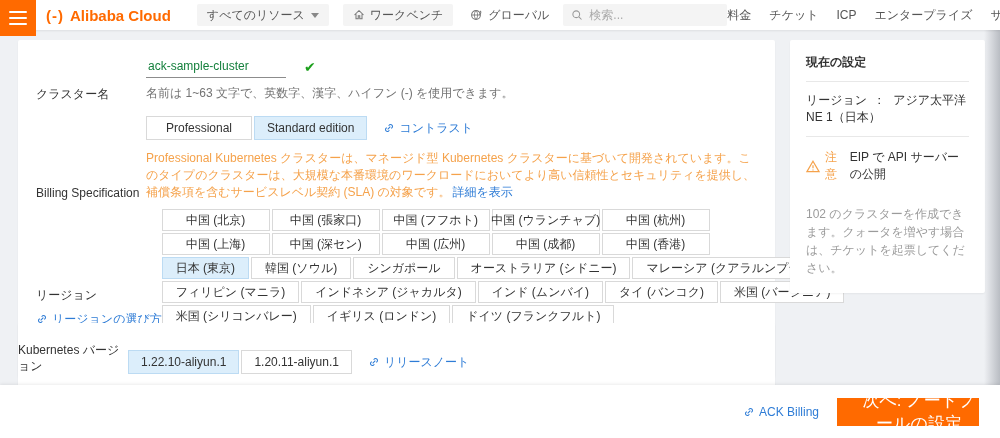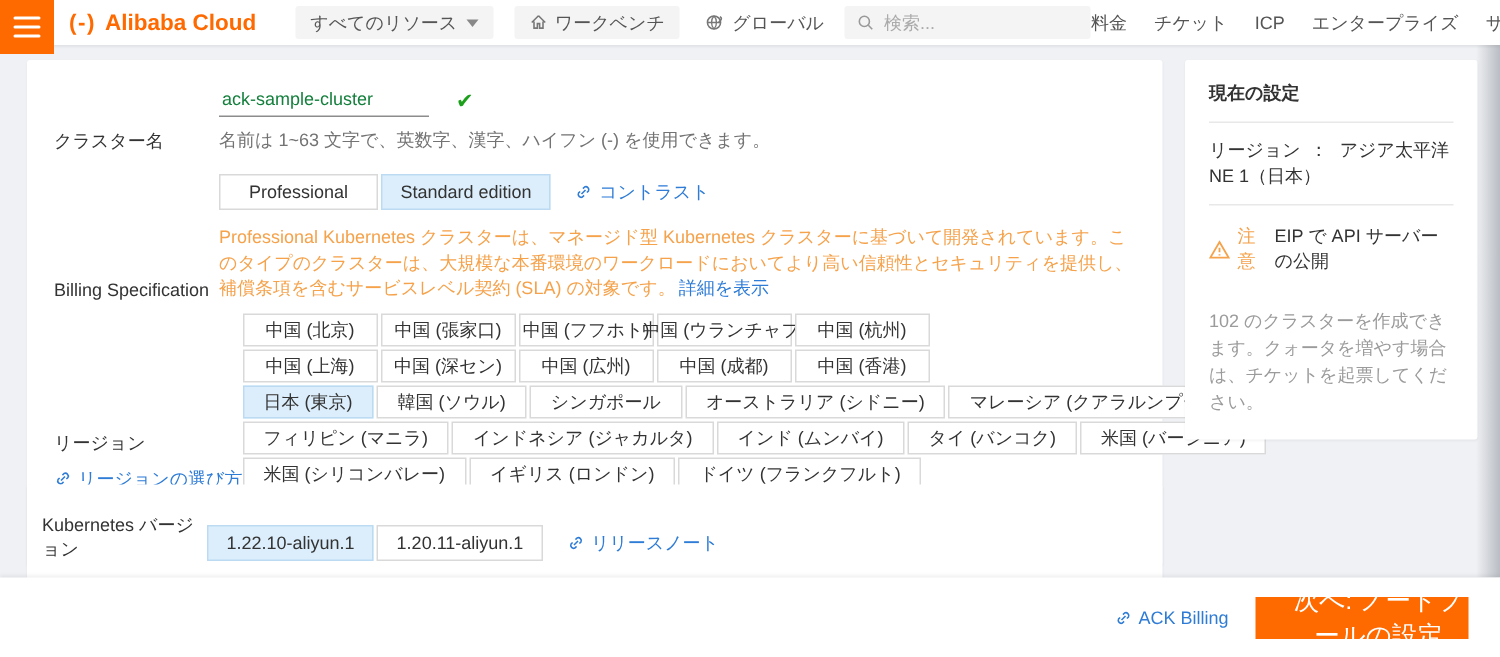--- a/index.html
+++ b/index.html
@@ -29,21 +29,21 @@
   .search input { border:0; background:transparent; outline:none; font:inherit; color:#666; width:130px; margin-left:6px; }
   .search input::placeholder { color:#aaa; }
   .tb-right { margin-left:auto; display:flex; align-items:center; gap:18px; padding-right:14px; color:#555; }
   .tb-right span { cursor:pointer; white-space:nowrap; }
   
   .page { position:absolute; top:30px; left:0; right:0; bottom:53px; background:#eff1f4; }
   .right-shade { position:absolute; top:0; right:0; bottom:0; width:16px;
     background:linear-gradient(to right, rgba(120,125,135,0), rgba(120,125,135,.45)); pointer-events:none; z-index:5; }
   .card { background:#fff; border-radius:2px; box-shadow:0 1px 2px rgba(0,0,0,.05); }
   .card1 { position:absolute; top:10px; left:18px; width:757px; padding:16px 18px 14px 18px; }
-  .card2 { position:absolute; top:293px; left:18px; width:757px; padding:14px 10px; }
+  .card2 { position:absolute; top:293px; left:18px; width:757px; padding:14px 0; }
   .sidebar { position:absolute; top:10px; left:790px; width:195px; padding:14px 16px 16px 16px; }
   
   .frow { display:flex; align-items:flex-end; margin-bottom:14px; }
   .frow:last-child { margin-bottom:0; }
   .flabel { flex:0 0 110px; padding-top:5px; color:#333; line-height:16px; }
   .fctrl { flex:1; min-width:0; }
   .name-line { display:flex; align-items:center; }
   .name-input { width:140px; border:0; border-bottom:1px solid #8c8c8c; outline:none;
     font:inherit; color:#15803d; padding:3px 2px 4px 2px; background:transparent; }
   .check { color:#1ca01c; font-size:14px; margin-left:18px; font-weight:bold; }
@@ -56,21 +56,21 @@
   .link { color:#2e7cd6; display:inline-flex; align-items:center; cursor:pointer; white-space:nowrap; }
   .optline .link { margin-left:14px; }
   .link .ic { margin-right:4px; display:flex; align-items:center; }
   .note { color:#f5a24b; line-height:17px; margin-top:10px; width:610px; }
   .note .link { margin-left:2px; }
   .region-label .link { margin-top:8px; display:inline-flex; }
   .rgrid { }
   .rrow { display:flex; margin-bottom:2px; }
   .rbtn { height:22px; border:1px solid #d9d9d9; background:#fff; display:flex; align-items:center;
     justify-content:center; padding:0 13px; margin-right:2px; cursor:pointer; white-space:nowrap; color:#333; }
-  .rrow.uniform .rbtn { width:90px; padding:0 4px; }
+  .rrow.uniform .rbtn { width:108px; padding:0 4px; }
   .rbtn.selected { background:#dceefb; border-color:#bcdbf3; }
   
   .sb-title { color:#333; font-weight:bold; padding-bottom:10px; border-bottom:1px solid #e8e8e8; }
   .sb-region { padding:10px 0; border-bottom:1px solid #e8e8e8; color:#333; }
   .sb-region .sep { display:inline-block; margin:0 8px 0 6px; }
   .sb-warn { display:flex; align-items:center; margin-top:12px; color:#333; }
   .sb-warn .wtag { color:#f5a24b; margin:0 5px; }
   .sb-quota { margin-top:22px; color:#9b9b9b; line-height:18px; }
   
   .footer { position:absolute; left:0; right:0; bottom:0; height:53px; background:#fff;

